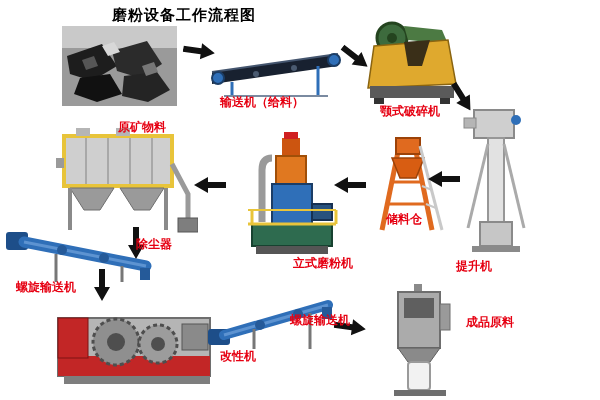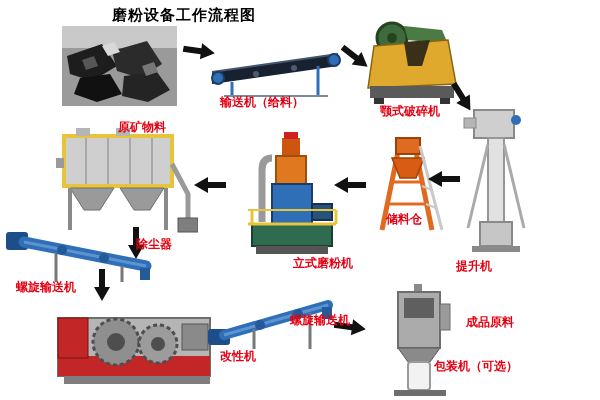--- a/index.html
+++ b/index.html
@@ -232,15 +232,14 @@
   <div class="label" style="left:220px;top:96px;">输送机（给料）</div>
   <div class="label" style="left:380px;top:106px;font-family:Liberation Mono, monospace;">颚式破碎机</div>
   <div class="label" style="left:456px;top:260px;">提升机</div>
   <div class="label" style="left:386px;top:213px;text-align:right;">储料仓</div>
   <div class="label" style="left:253px;top:257px;margin-left:40px;">立式磨粉机</div>
   <div class="label" style="left:136px;top:238px;">除尘器</div>
   <div class="label" style="left:16px;top:281px;">螺旋输送机</div>
   <div class="label" style="left:220px;top:350px;">改性机</div>
   <div class="label" style="left:290px;top:314px;">螺旋输送机</div>
   <div class="label" style="left:466px;top:316px;text-align:right;">成品原料</div>
-  <div class="label" style="left:434px;top:360px;">包装机（可选）</div>
 
 </div>
 
 </body></html>

